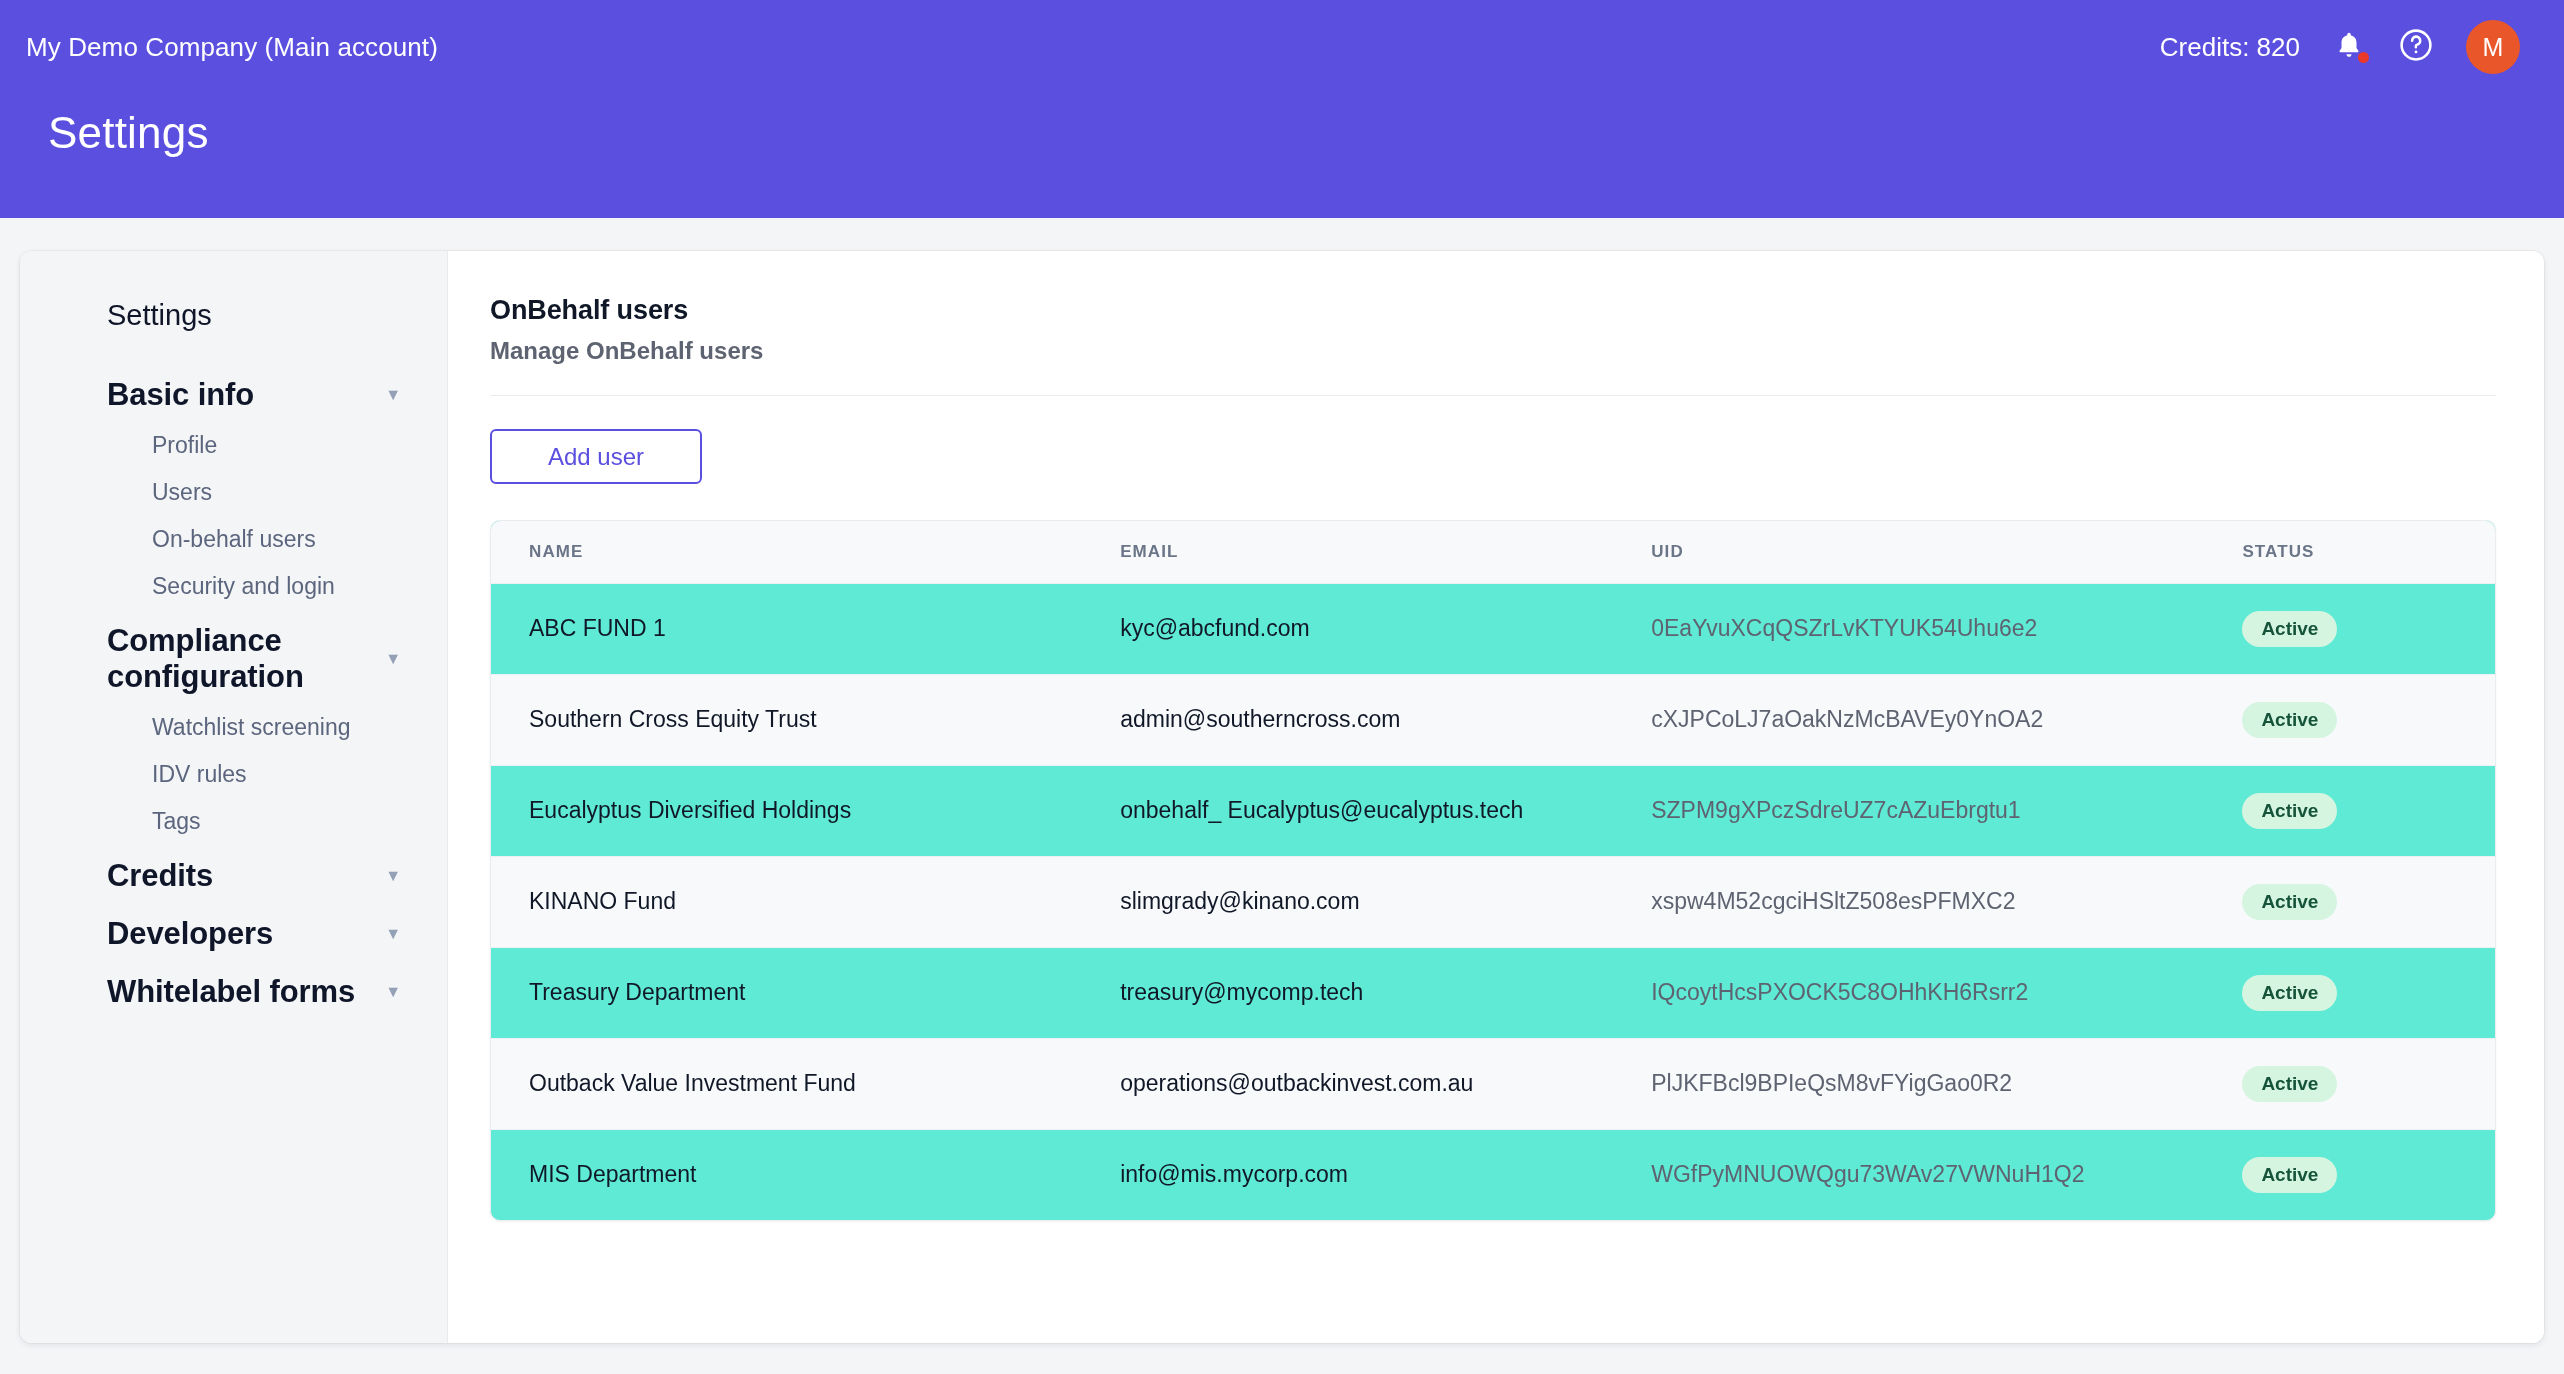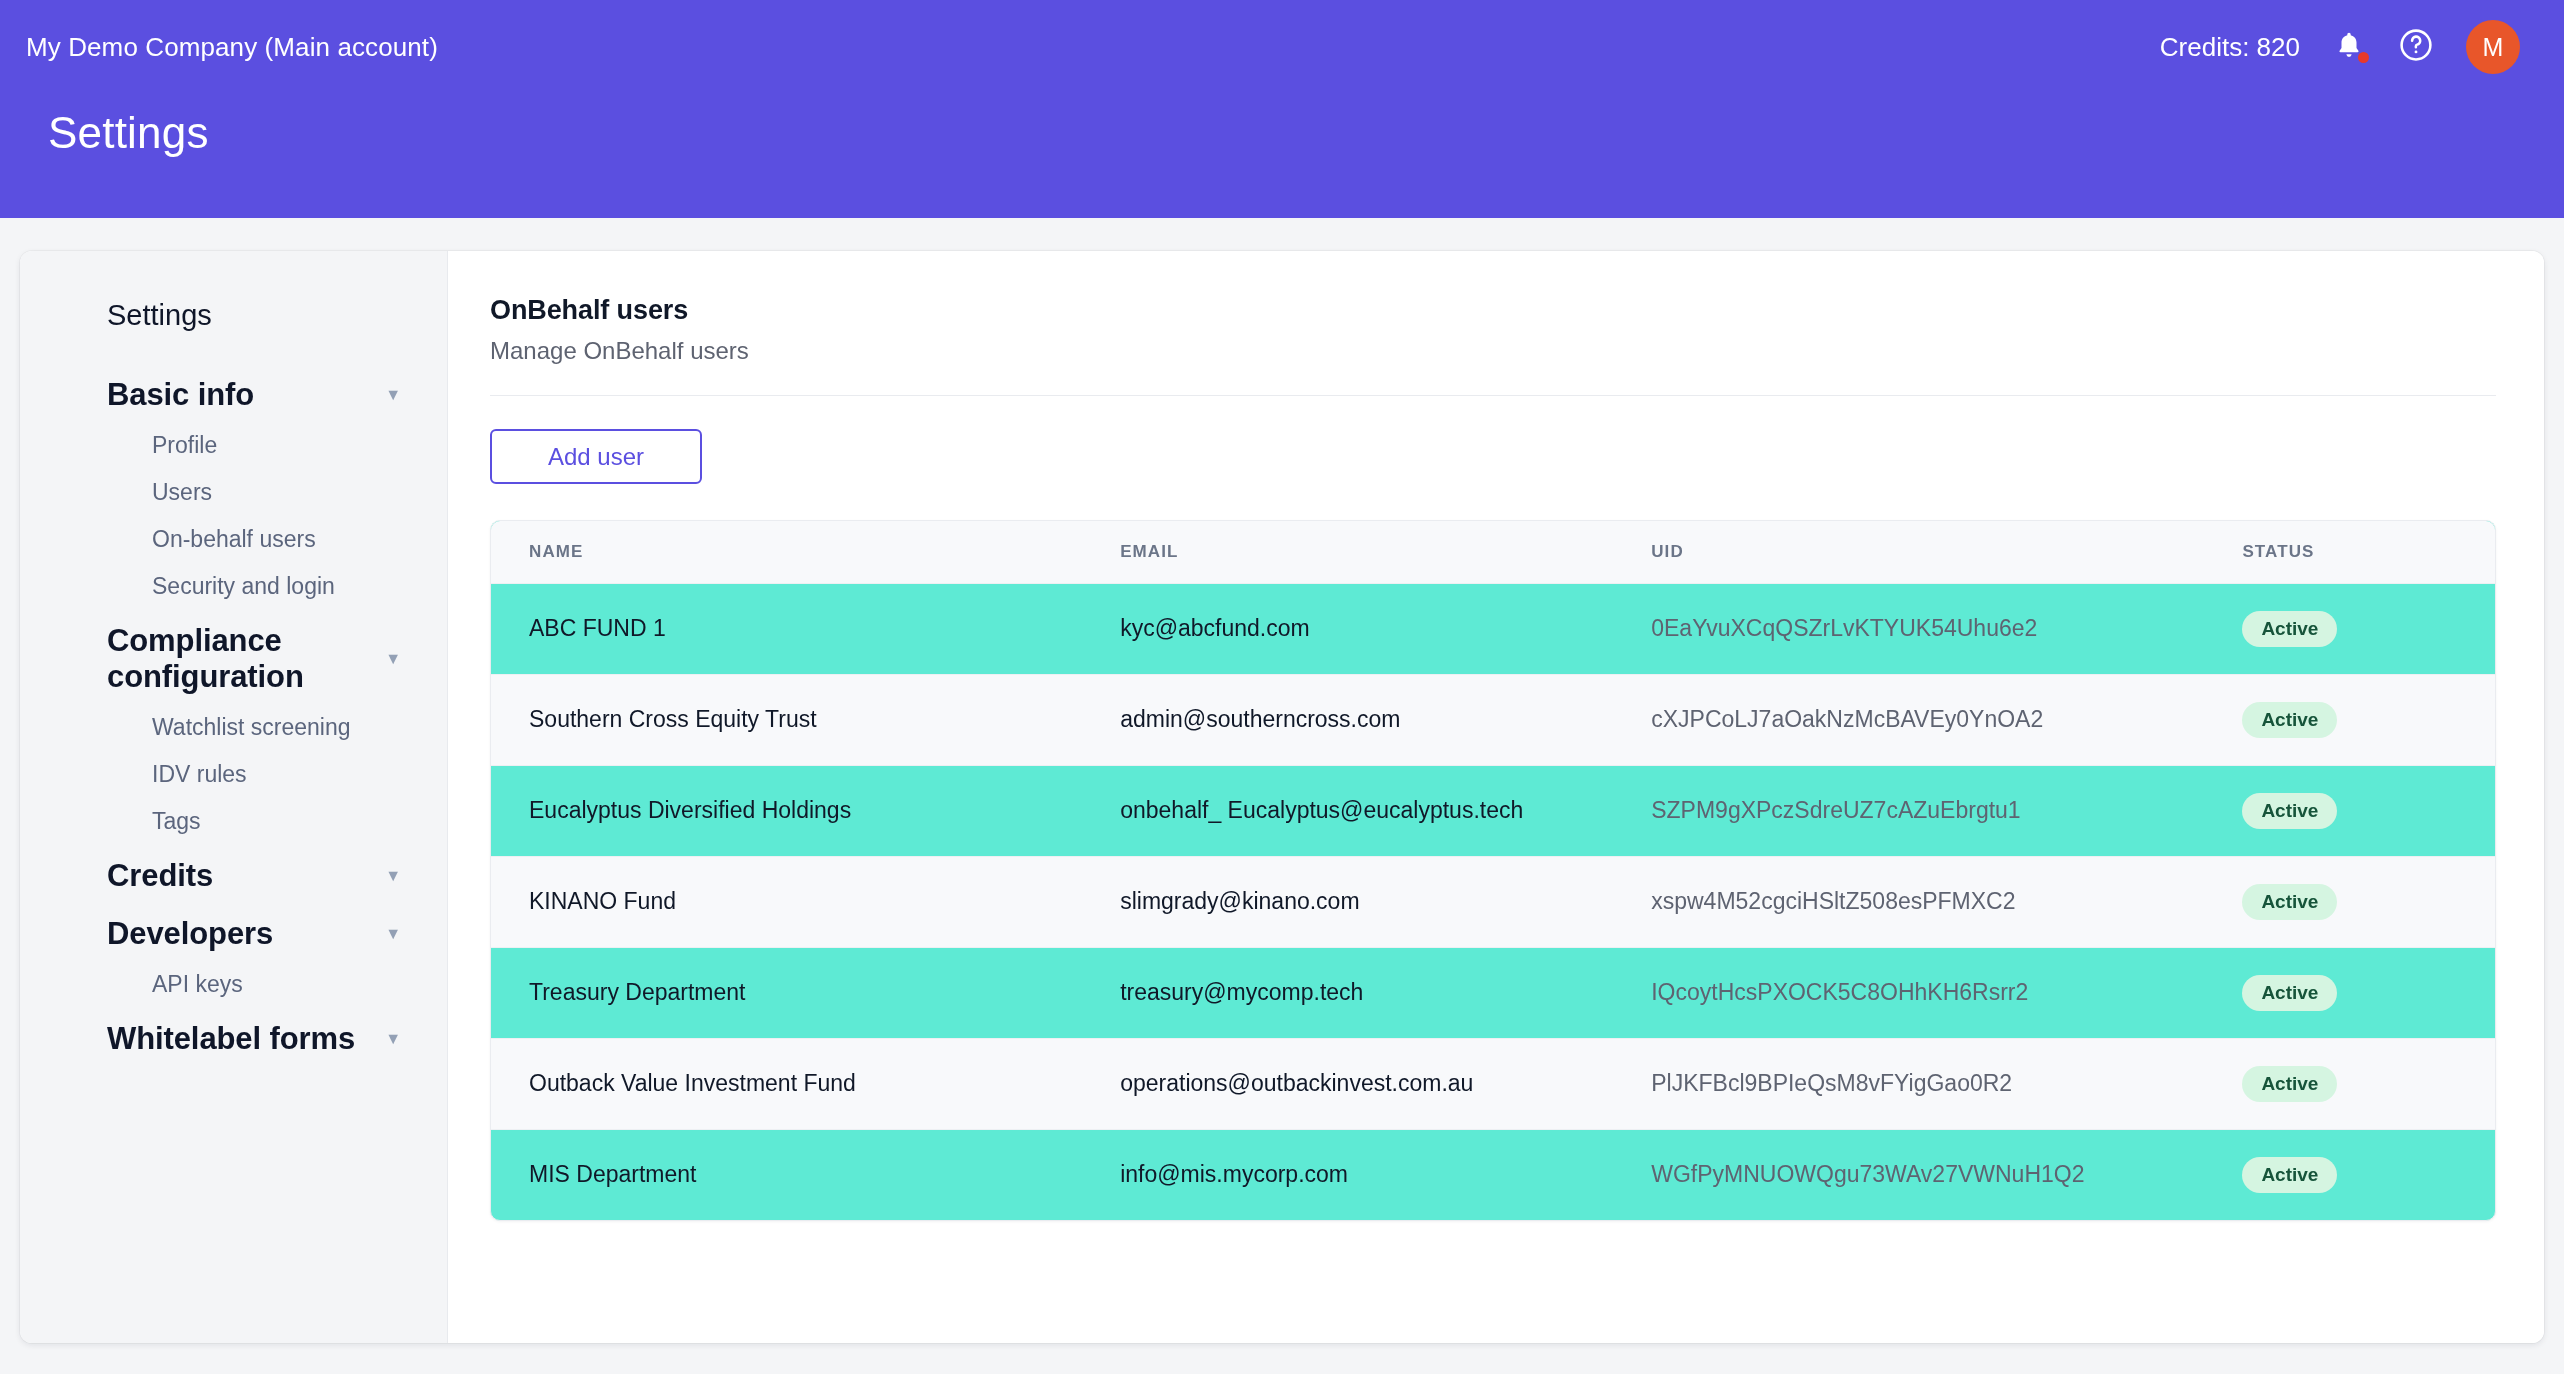--- a/index.html
+++ b/index.html
@@ -146,20 +146,21 @@
   .content-title {
     font-size: 27px;
     font-weight: 700;
     color: #101828;
     letter-spacing: -0.1px;
   }
   .content-sub {
     font-size: 24px;
     color: #5e6371;
     margin-top: 11px;
+    font-weight: bold;
   }
   .divider {
     height: 1px;
     background: #e9ebef;
     margin: 30px 0 0 0;
   }
   .add-user-btn {
     display: inline-flex;
     align-items: center;
     justify-content: center;
@@ -291,21 +292,20 @@
         <span class="nav-group-label">Credits</span>
         <span class="caret">▼</span>
       </div>
     </div>
 
     <div class="nav-group">
       <div class="nav-group-head">
         <span class="nav-group-label">Developers</span>
         <span class="caret">▼</span>
       </div>
-      <a class="nav-item">API keys</a>
     </div>
 
     <div class="nav-group">
       <div class="nav-group-head">
         <span class="nav-group-label">Whitelabel forms</span>
         <span class="caret">▼</span>
       </div>
     </div>
   </nav>
 

